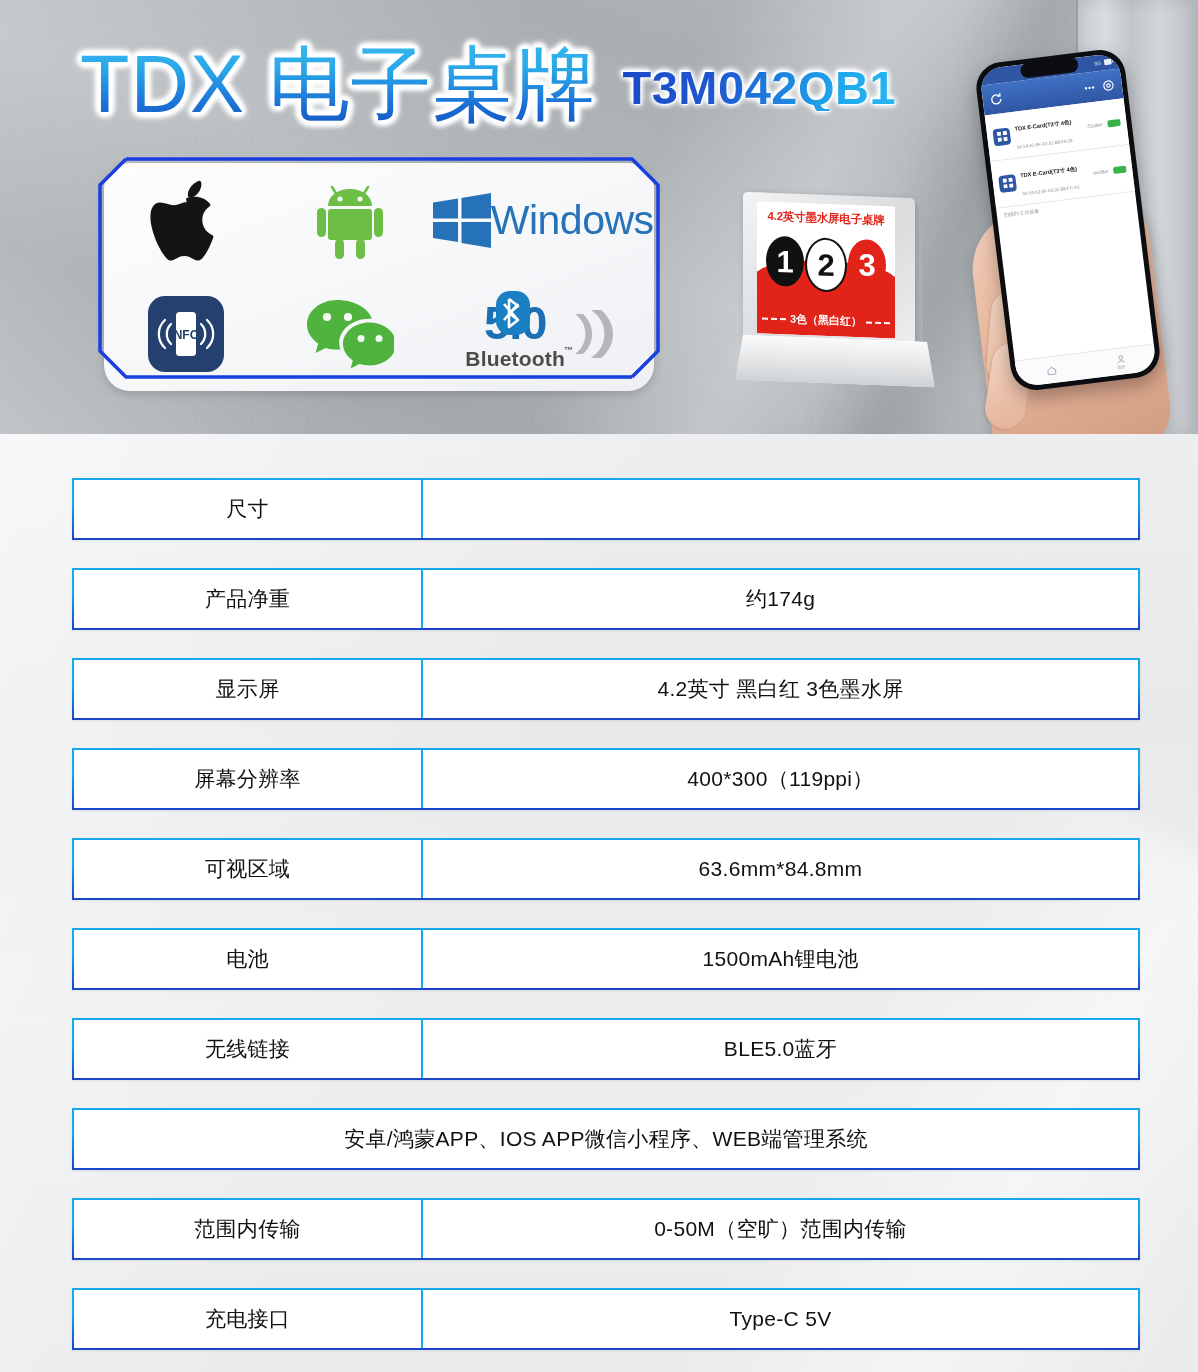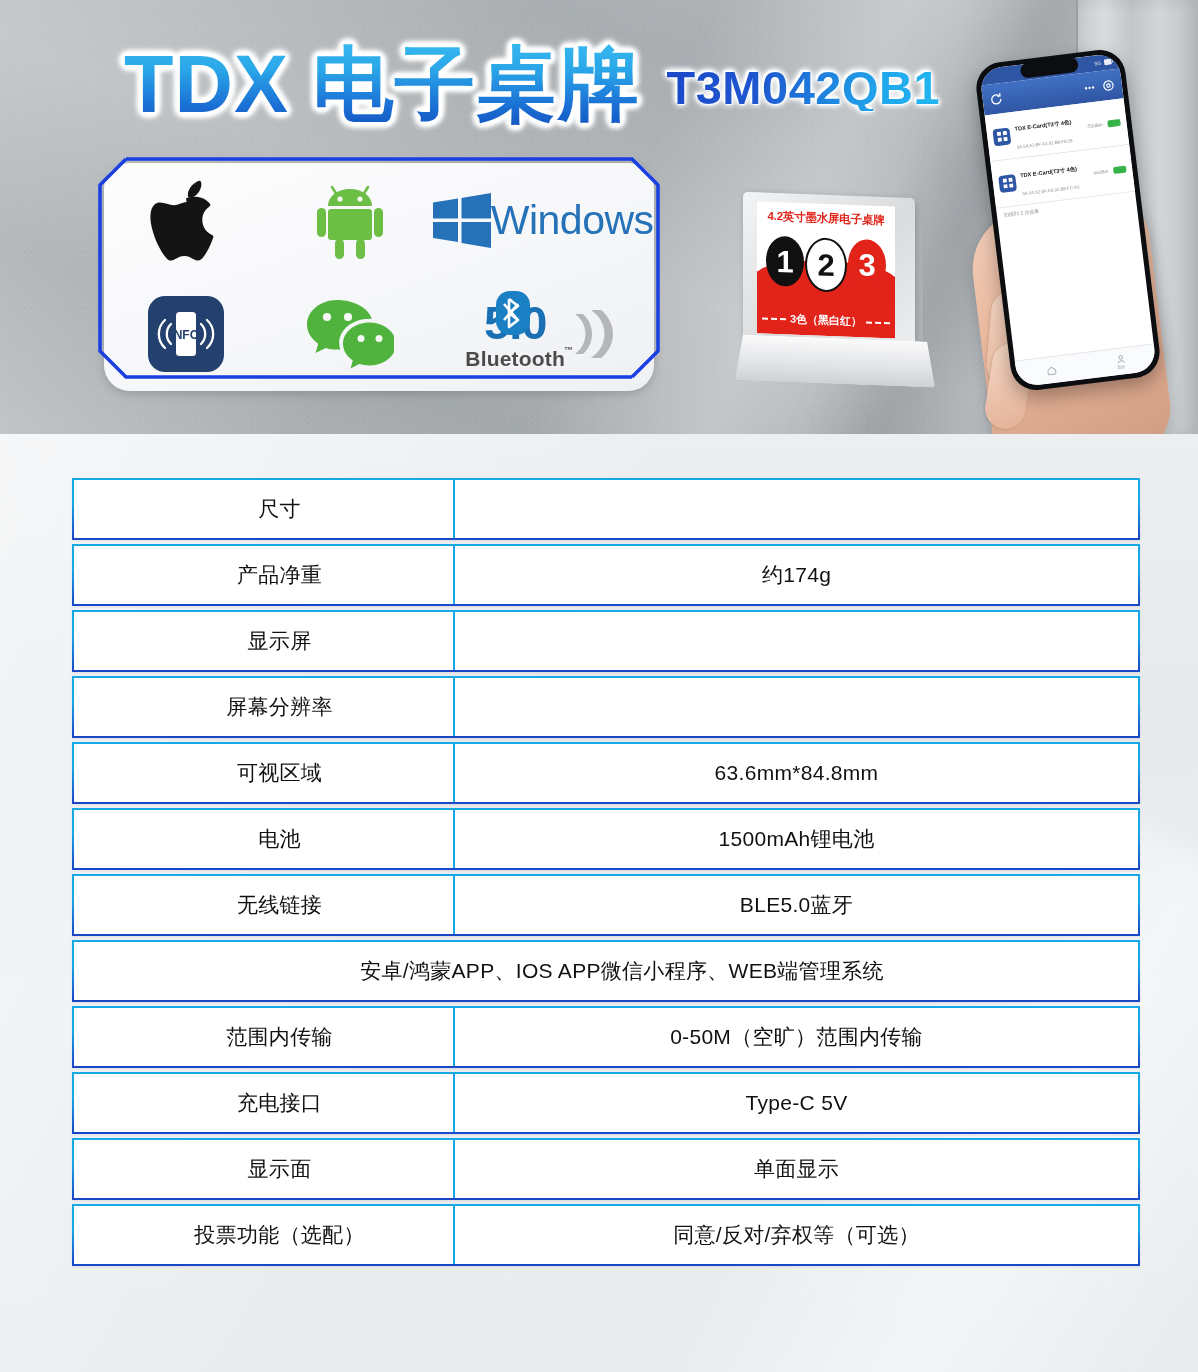--- a/index.html
+++ b/index.html
@@ -51,29 +51,28 @@
     background:linear-gradient(90deg,rgba(90,96,102,0),rgba(90,96,102,.22),rgba(90,96,102,0));
     filter:blur(9px);
   }
 
   
   .headline{
     position:absolute;left:80px;top:44px;
     display:flex;align-items:baseline;gap:26px;white-space:nowrap;
   }
   .title-main{
-    font-size:81px;font-weight:bold;line-height:1;letter-spacing:1px;
+    font-size:81px;font-weight:normal;line-height:1;letter-spacing:1px;
     background:linear-gradient(180deg,#35b7ef 0%,#2aa6e8 32%,#1b72d6 74%,#1559c4 100%);
     -webkit-background-clip:text;background-clip:text;color:transparent;
     -webkit-text-stroke:0px;
     filter:drop-shadow(0 0 3px #ffffff) drop-shadow(2px 2px 1px rgba(255,255,255,.95))
            drop-shadow(-2px -2px 1px rgba(255,255,255,.95))
            drop-shadow(2px -2px 1px rgba(255,255,255,.9))
            drop-shadow(-2px 2px 1px rgba(255,255,255,.9));
-    margin-left:44px;
   }
   .title-model{
     font-size:47px;font-weight:bold;line-height:1;letter-spacing:.5px;
     position:relative;top:-8px;
     background:linear-gradient(100deg,#1b49c8 0%,#1f57cf 34%,#1f7fdd 56%,#21a7ec 78%,#23b7f2 100%);
     -webkit-background-clip:text;background-clip:text;color:transparent;
     filter:drop-shadow(0 0 3px #ffffff) drop-shadow(1.5px 1.5px .5px rgba(255,255,255,.95))
            drop-shadow(-1.5px -1.5px .5px rgba(255,255,255,.95));
   }
 
@@ -223,26 +222,25 @@
       linear-gradient(180deg,#eceef0 0%,#e7e9eb 30%,#eceef0 62%,#e9ebed 100%);
   }
   .specs .glare{
     position:absolute;right:-40px;top:380px;width:420px;height:700px;
     transform:rotate(30deg);
     background:linear-gradient(90deg,rgba(255,255,255,0),rgba(255,255,255,.5),rgba(255,255,255,0));
     filter:blur(12px);
   }
   .table{position:absolute;left:72px;top:44px;width:1068px;}
   .row{
-    display:flex;height:58px;margin-bottom:4px;
+    display:flex;height:58px;margin-bottom:28px;
     background:#fff;
     border:2px solid;
     border-image:linear-gradient(180deg,#17a8e8 0%,#17a8e8 40%,#1a46c8 100%) 1;
     box-shadow:0 1px 2px rgba(0,0,0,.08);
-    padding-left:32px;
   }
   .cell-k{
     width:347px;flex:0 0 347px;
     border-right:2px solid #17a8e8;
     display:flex;align-items:center;justify-content:center;
     font-size:21px;color:#111;font-weight:500;letter-spacing:.3px;
   }
   .cell-v{
     flex:1;display:flex;align-items:center;justify-content:center;
     font-size:21px;color:#111;font-weight:500;letter-spacing:.3px;
@@ -478,23 +476,25 @@
     <div class="table" id="spec-table">
         <div class="row">
           <div class="cell-k">尺寸</div>
         </div>
         <div class="row">
           <div class="cell-k">产品净重</div>
           <div class="cell-v">约174g</div>
         </div>
         <div class="row">
           <div class="cell-k">显示屏</div>
+          <div class="cell-v">4.2英寸 黑白红 3色墨水屏</div>
         </div>
         <div class="row">
           <div class="cell-k">屏幕分辨率</div>
+          <div class="cell-v">400*300（119ppi）</div>
         </div>
         <div class="row">
           <div class="cell-k">可视区域</div>
           <div class="cell-v">63.6mm*84.8mm</div>
         </div>
         <div class="row">
           <div class="cell-k">电池</div>
           <div class="cell-v">1500mAh锂电池</div>
         </div>
         <div class="row">

